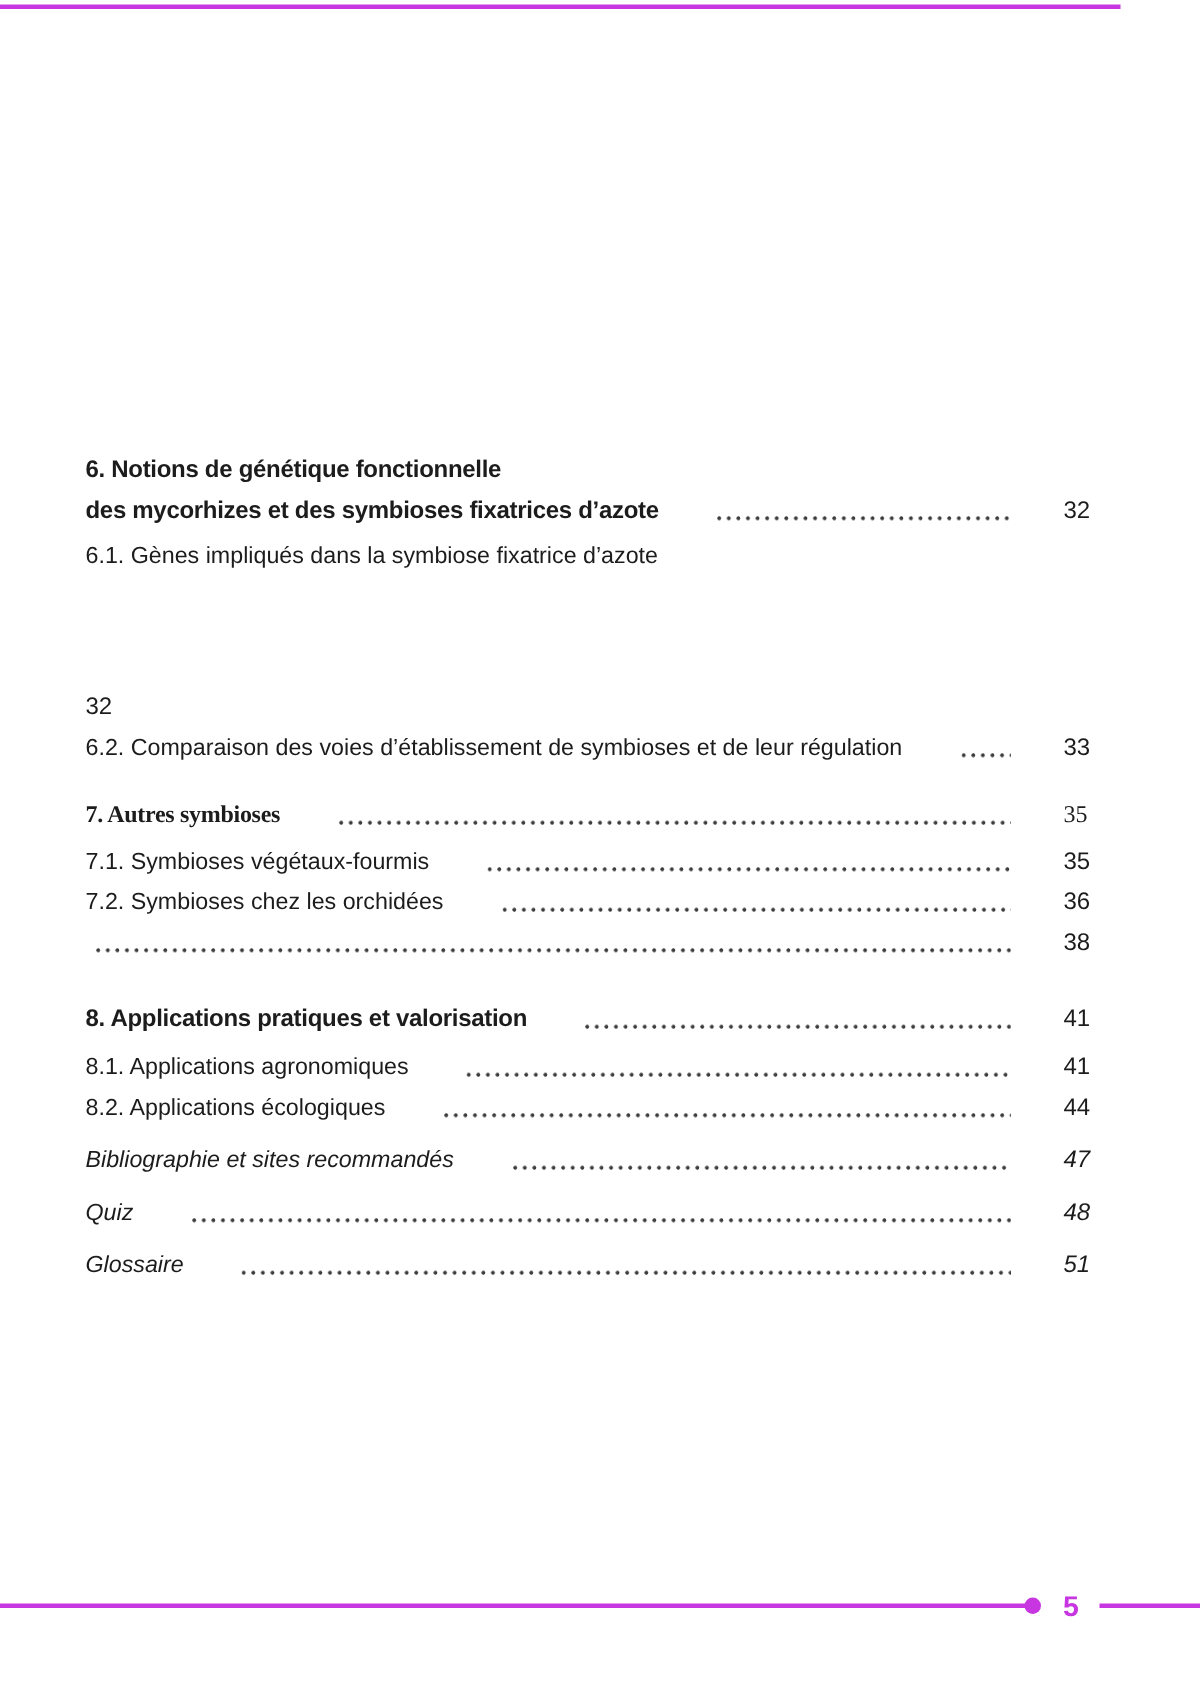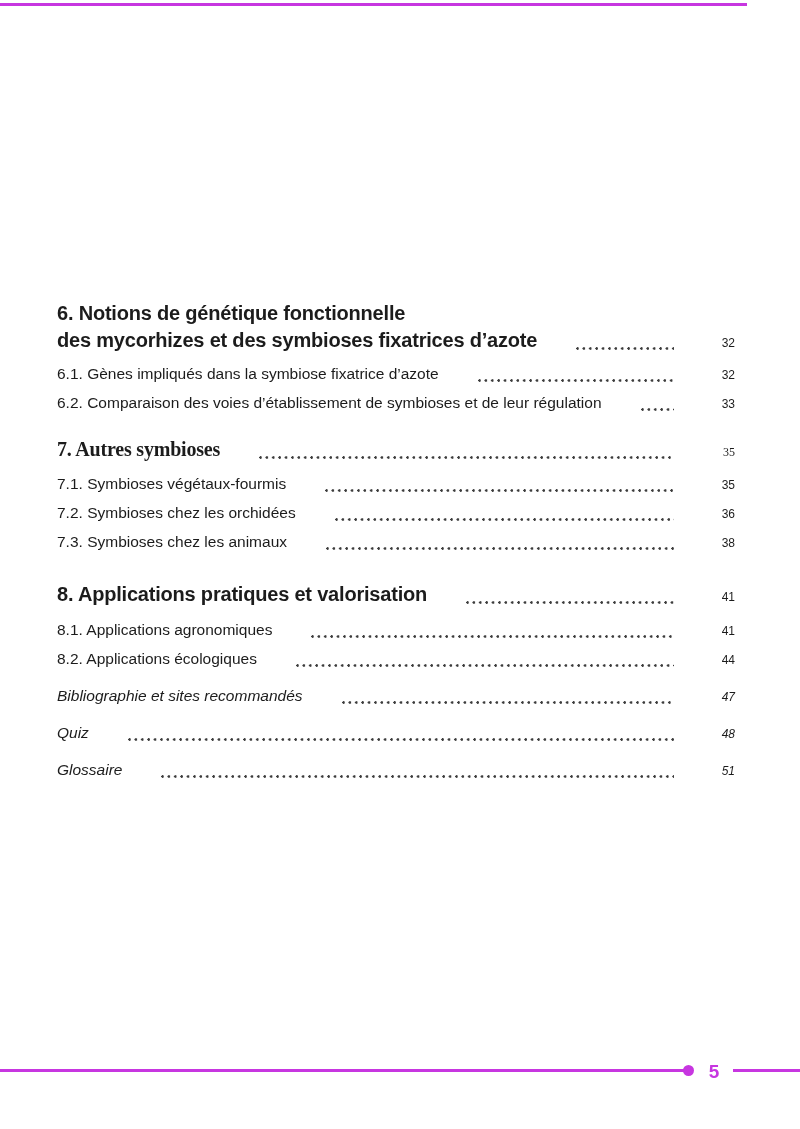--- a/index.html
+++ b/index.html
@@ -46,33 +46,32 @@
     height: 3px;
     align-self: flex-end;
     margin: 0 3px 7px 7px;
     background-image: radial-gradient(circle at 1.5px 1.5px, #3d3d3d 1.1px, rgba(0,0,0,0) 1.5px);
     background-size: 6.4px 3px;
     background-repeat: repeat-x;
     background-position: left bottom;
   }
   .page {
     min-width: 26px;
-    text-align: right;
-    font-size: 12px;
+    font-size: 16px;
   }
   .chapter-label {
-    font-size: 20px;
+    font-size: 16px;
     font-weight: 700;
     letter-spacing: -0.2px;
   }
   .chapter6-line1 {
     line-height: 27px;
     white-space: nowrap;
   }
-  .mt3  { margin-top: 3px; }
+  .mt3  { margin-top: 3px; flex-direction: column; }
   .mt4  { margin-top: 4px; }
   .mt5  { margin-top: 5px; }
   .mt8  { margin-top: 8px; font-style: italic; }
   .mt18 { margin-top: 18px; font-family: Liberation Serif, serif; }
   .mt24 { margin-top: 24px; }
 
   
   .footer {
     position: absolute;
     left: 0;
@@ -156,21 +155,20 @@
     <span class="page">35</span>
   </div>
 
   <div class="row">
     <span class="label">7.2. Symbioses chez les orchidées</span>
     <span class="leader"></span>
     <span class="page">36</span>
   </div>
 
   <div class="row">
-    <span class="label">7.3. Symbioses chez les animaux</span>
     <span class="leader"></span>
     <span class="page">38</span>
   </div>
 
 
   <div class="row mt24">
     <span class="label chapter-label">8. Applications pratiques et valorisation</span>
     <span class="leader"></span>
     <span class="page">41</span>
   </div>

